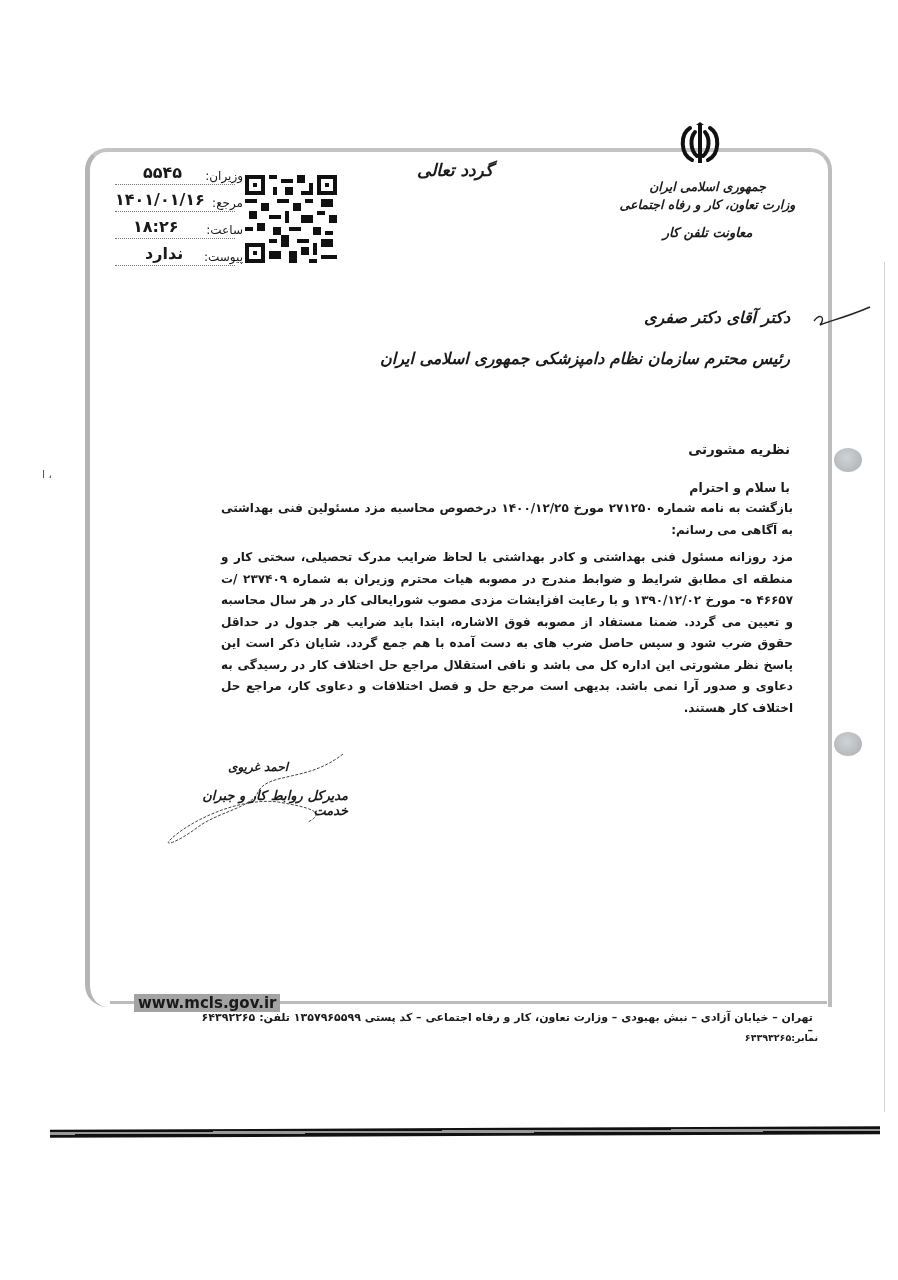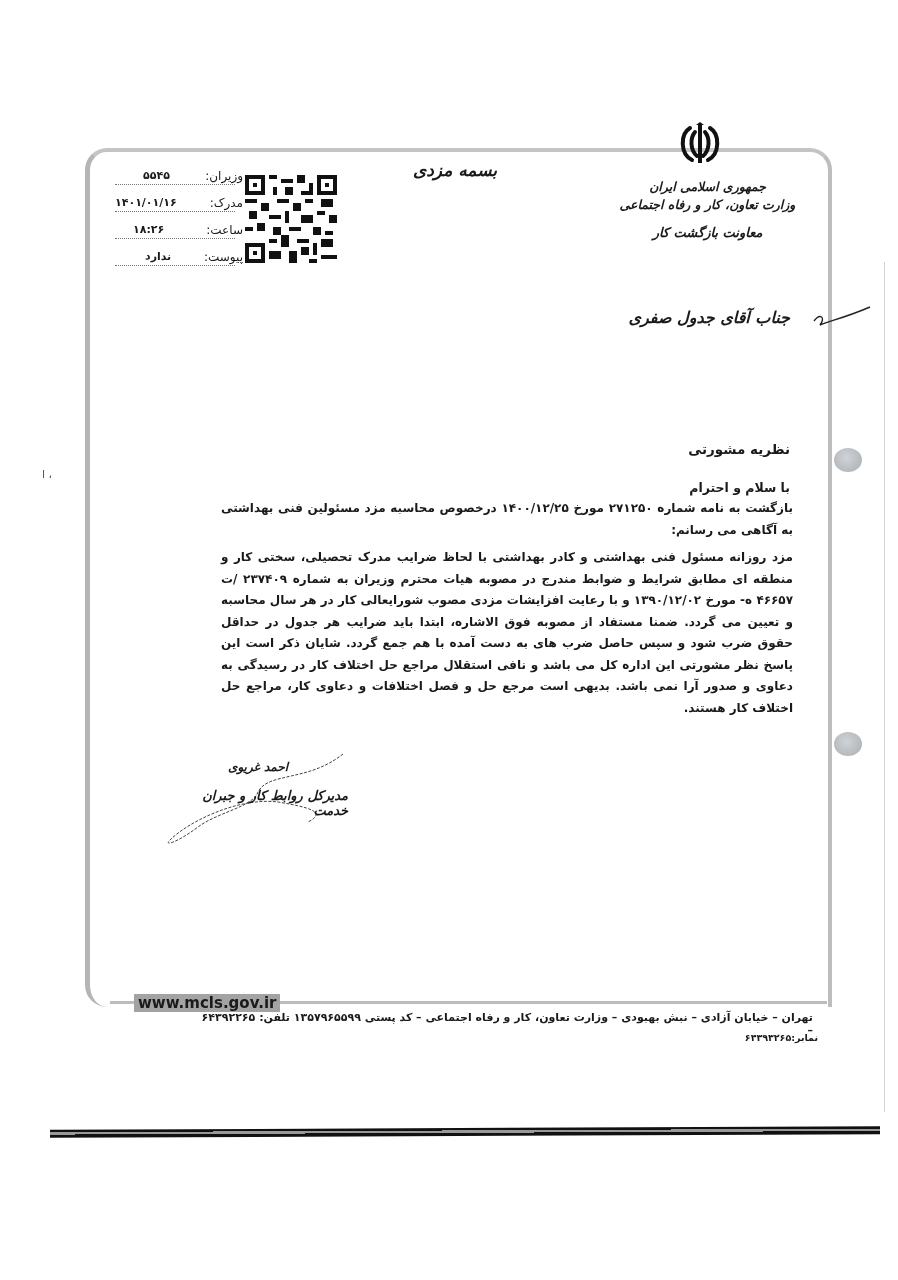--- a/index.html
+++ b/index.html
@@ -17,21 +17,21 @@
     position: absolute; left: 110px; top: 1001px; width: 717px; height: 3px;
     background: #bcbcbc;
   }
   .side-line-right { position: absolute; left: 884px; top: 262px; width: 1px; height: 850px; background:#d5d5d5; }
   .punch-hole { position: absolute; width: 28px; height: 24px; border-radius: 50%; background: radial-gradient(circle at 45% 40%, #d0d3d6, #a9aeb2); }
   .rtl { direction: rtl; text-align: right; }
   
   .meta { position: absolute; left: 115px; top: 160px; width: 120px; font-size: 12px; }
   .meta-row { position: relative; height: 24px; border-bottom: 1px dotted #777; margin-bottom: 2px; }
   .meta-label { position: absolute; right: -8px; bottom: 1px; font-size: 12px; }
-  .meta-value { position: absolute; left: 12px; bottom: 2px; font-weight: bold; font-size: 11px; letter-spacing: 1px; }
+  .meta-value { position: absolute; left: 12px; bottom: 2px; font-weight: bold; font-size: 16px; letter-spacing: 1px; }
   .qr { position: absolute; left: 245px; top: 175px; width: 92px; height: 88px; }
   .invocation { position: absolute; left: 400px; top: 160px; width: 110px; font-family: "DejaVu Serif", serif; font-weight: bold; font-style: italic; font-size: 17px; text-align: center; }
   
   .emblem { position: absolute; left: 676px; top: 122px; width: 48px; height: 44px; }
   .ministry { position: absolute; left: 610px; top: 178px; width: 195px; font-family: "DejaVu Serif", serif; font-style: italic; font-weight: bold; font-size: 12.5px; line-height: 18px; text-align: center; }
   .ministry .dept { margin-top: 10px; font-size: 13px; }
   
   .addressee { position: absolute; right: 108px; top: 308px; width: 420px; font-family: "DejaVu Serif", serif; font-style: italic; font-weight: bold; }
   .addr1 { font-size: 16px; margin-bottom: 22px; }
   .addr2 { font-size: 16px; }
@@ -60,21 +60,21 @@
 <div class="punch-hole" style="left:834px; top:448px;"></div>
 <div class="punch-hole" style="left:834px; top:732px;"></div>
 <div class="margin-mark">ا ،</div>
 
 <div class="meta rtl">
   <div class="meta-row">
     <span class="meta-label">وزیران:</span>
     <span class="meta-value" style="left:28px">۵۵۴۵</span>
   </div>
   <div class="meta-row">
-    <span class="meta-label">مدرک:</span>
+    <span class="meta-label">مرجع:</span>
     <span class="meta-value" style="left:0">۱۴۰۱/۰۱/۱۶</span>
   </div>
   <div class="meta-row">
     <span class="meta-label">ساعت:</span>
     <span class="meta-value" style="left:18px">۱۸:۲۶</span>
   </div>
   <div class="meta-row">
     <span class="meta-label">پیوست:</span>
     <span class="meta-value" style="left:30px">ندارد</span>
   </div>
@@ -123,45 +123,46 @@
       <rect x="17" y="17" width="1" height="3"></rect>
       <rect x="19" y="16" width="3" height="2"></rect>
     <rect x="6" y="19" width="3" height="2"></rect>
       <rect x="11" y="19" width="2" height="3"></rect>
       <rect x="14" y="18" width="2" height="2"></rect>
       <rect x="19" y="20" width="4" height="1"></rect>
       <rect x="16" y="21" width="2" height="1"></rect>
   </g>
 </svg>
 
-<div class="invocation rtl">بسمه مزدی</div>
+<div class="invocation rtl">گردد تعالی</div>
 
 <svg class="emblem" viewBox="0 0 48 44">
   <g fill="none" stroke="#111" stroke-width="4" stroke-linecap="round">
     <path d="M14 6 C4 12 4 32 16 38"></path>
     <path d="M34 6 C44 12 44 32 32 38"></path>
     <path d="M19 10 C14 16 14 28 21 34"></path>
     <path d="M29 10 C34 16 34 28 27 34"></path>
   </g>
   <rect x="22" y="3" width="4" height="38" fill="#111"></rect>
   <path d="M20 3 L24 0 L28 3 Z" fill="#111"></path>
 </svg>
 
 <div class="ministry rtl" style="text-align:center">
   <div>جمهوری اسلامی ایران</div>
   <div>وزارت تعاون، کار و رفاه اجتماعی</div>
-  <div class="dept">معاونت بازگشت کار</div>
+  <div class="dept">معاونت تلفن کار</div>
 </div>
 
 <svg class="scribble" viewBox="0 0 60 30">
   <path d="M2 18 C8 10 14 14 8 22 C16 18 30 16 58 4" stroke="#222" stroke-width="1.4" fill="none"></path>
 </svg>
 
 <div class="addressee rtl">
-  <div class="addr1">جناب آقای جدول صفری</div>
+  <div class="addr1">دکتر آقای دکتر صفری</div>
+  <div class="addr2">رئیس محترم سازمان نظام دامپزشکی جمهوری اسلامی ایران</div>
 </div>
 
 <div class="subject rtl">نظریه مشورتی</div>
 <div class="salutation rtl">با سلام و احترام</div>
 
 <div class="body-text rtl">
   <p>بازگشت به نامه شماره ۲۷۱۲۵۰ مورخ ۱۴۰۰/۱۲/۲۵ درخصوص محاسبه مزد مسئولین فنی بهداشتی به آگاهی می رسانم:</p>
   <p>مزد روزانه مسئول فنی بهداشتی و کادر بهداشتی با لحاظ ضرایب مدرک تحصیلی، سختی کار و منطقه ای مطابق شرایط و ضوابط مندرج در مصوبه هیات محترم وزیران به شماره ۲۳۷۴۰۹ /ت ۴۶۶۵۷ ه- مورخ ۱۳۹۰/۱۲/۰۲ و با رعایت افزایشات مزدی مصوب شورایعالی کار در هر سال محاسبه و تعیین می گردد. ضمنا مستفاد از مصوبه فوق الاشاره، ابتدا باید ضرایب هر جدول در حداقل حقوق ضرب شود و سپس حاصل ضرب های به دست آمده با هم جمع گردد. شایان ذکر است این پاسخ نظر مشورتی این اداره کل می باشد و نافی استقلال مراجع حل اختلاف کار در رسیدگی به دعاوی و صدور آرا نمی باشد. بدیهی است مرجع حل و فصل اختلافات و دعاوی کار، مراجع حل اختلاف کار هستند.</p>
 </div>
 

